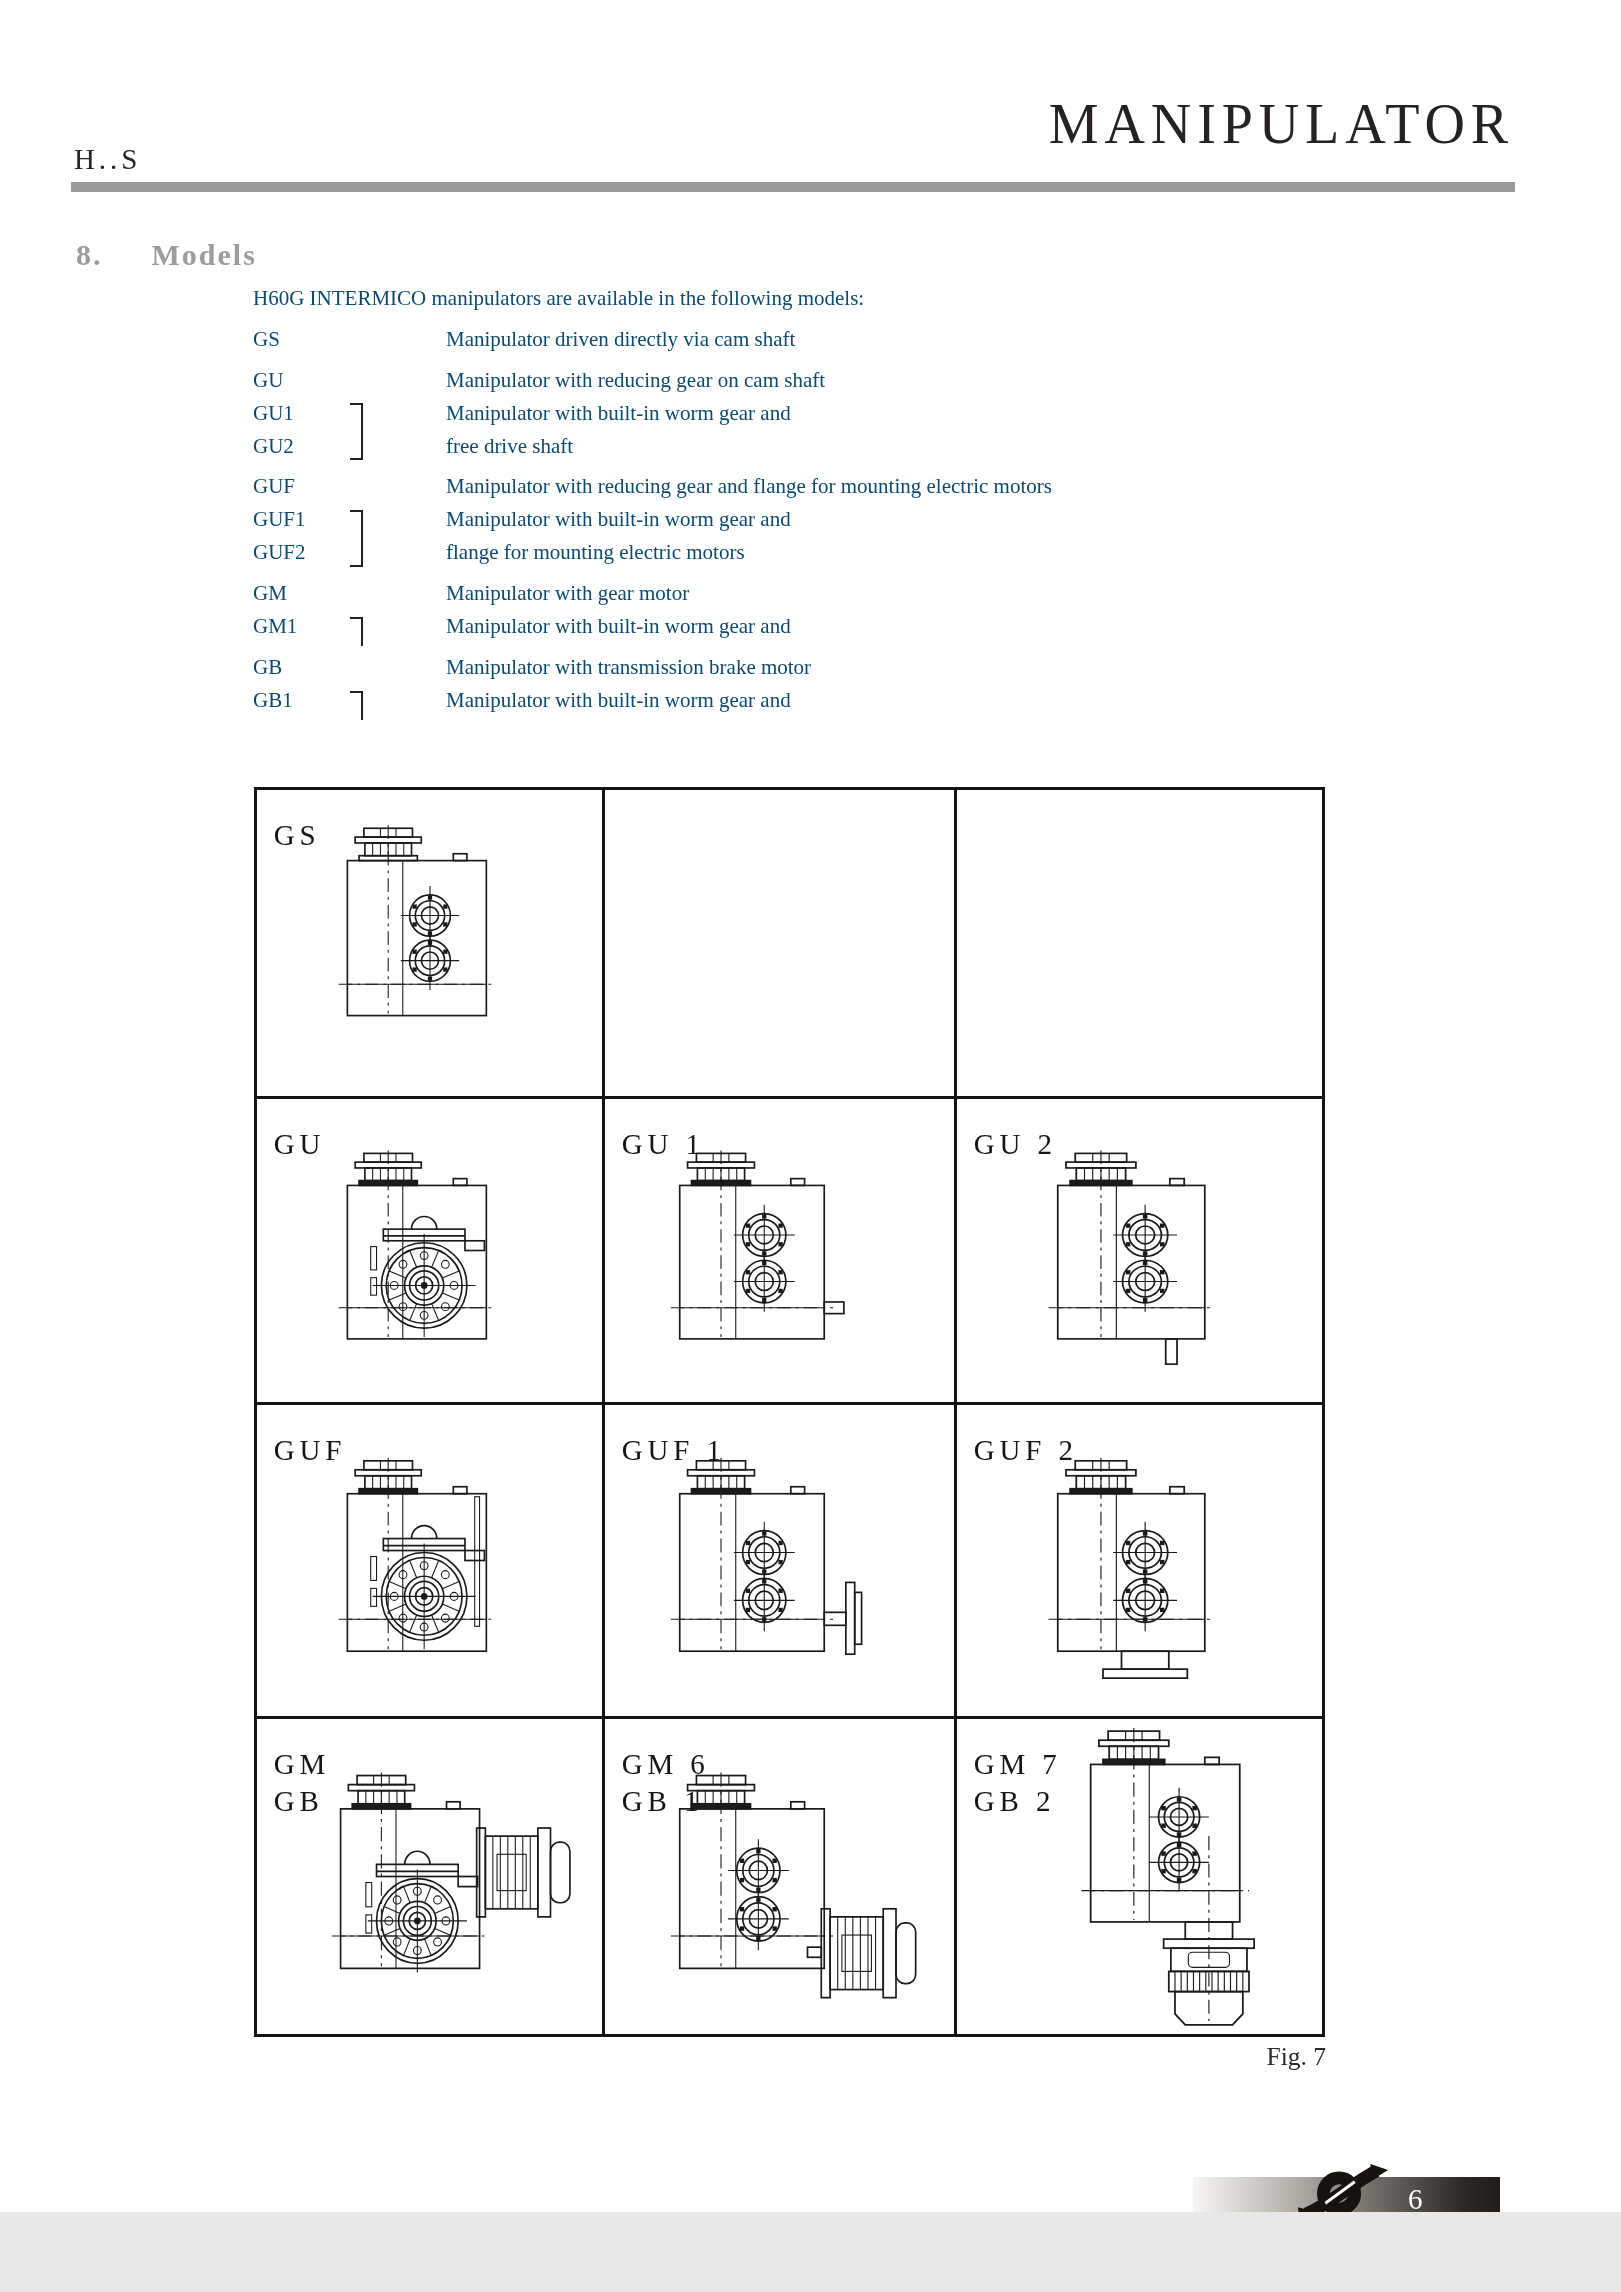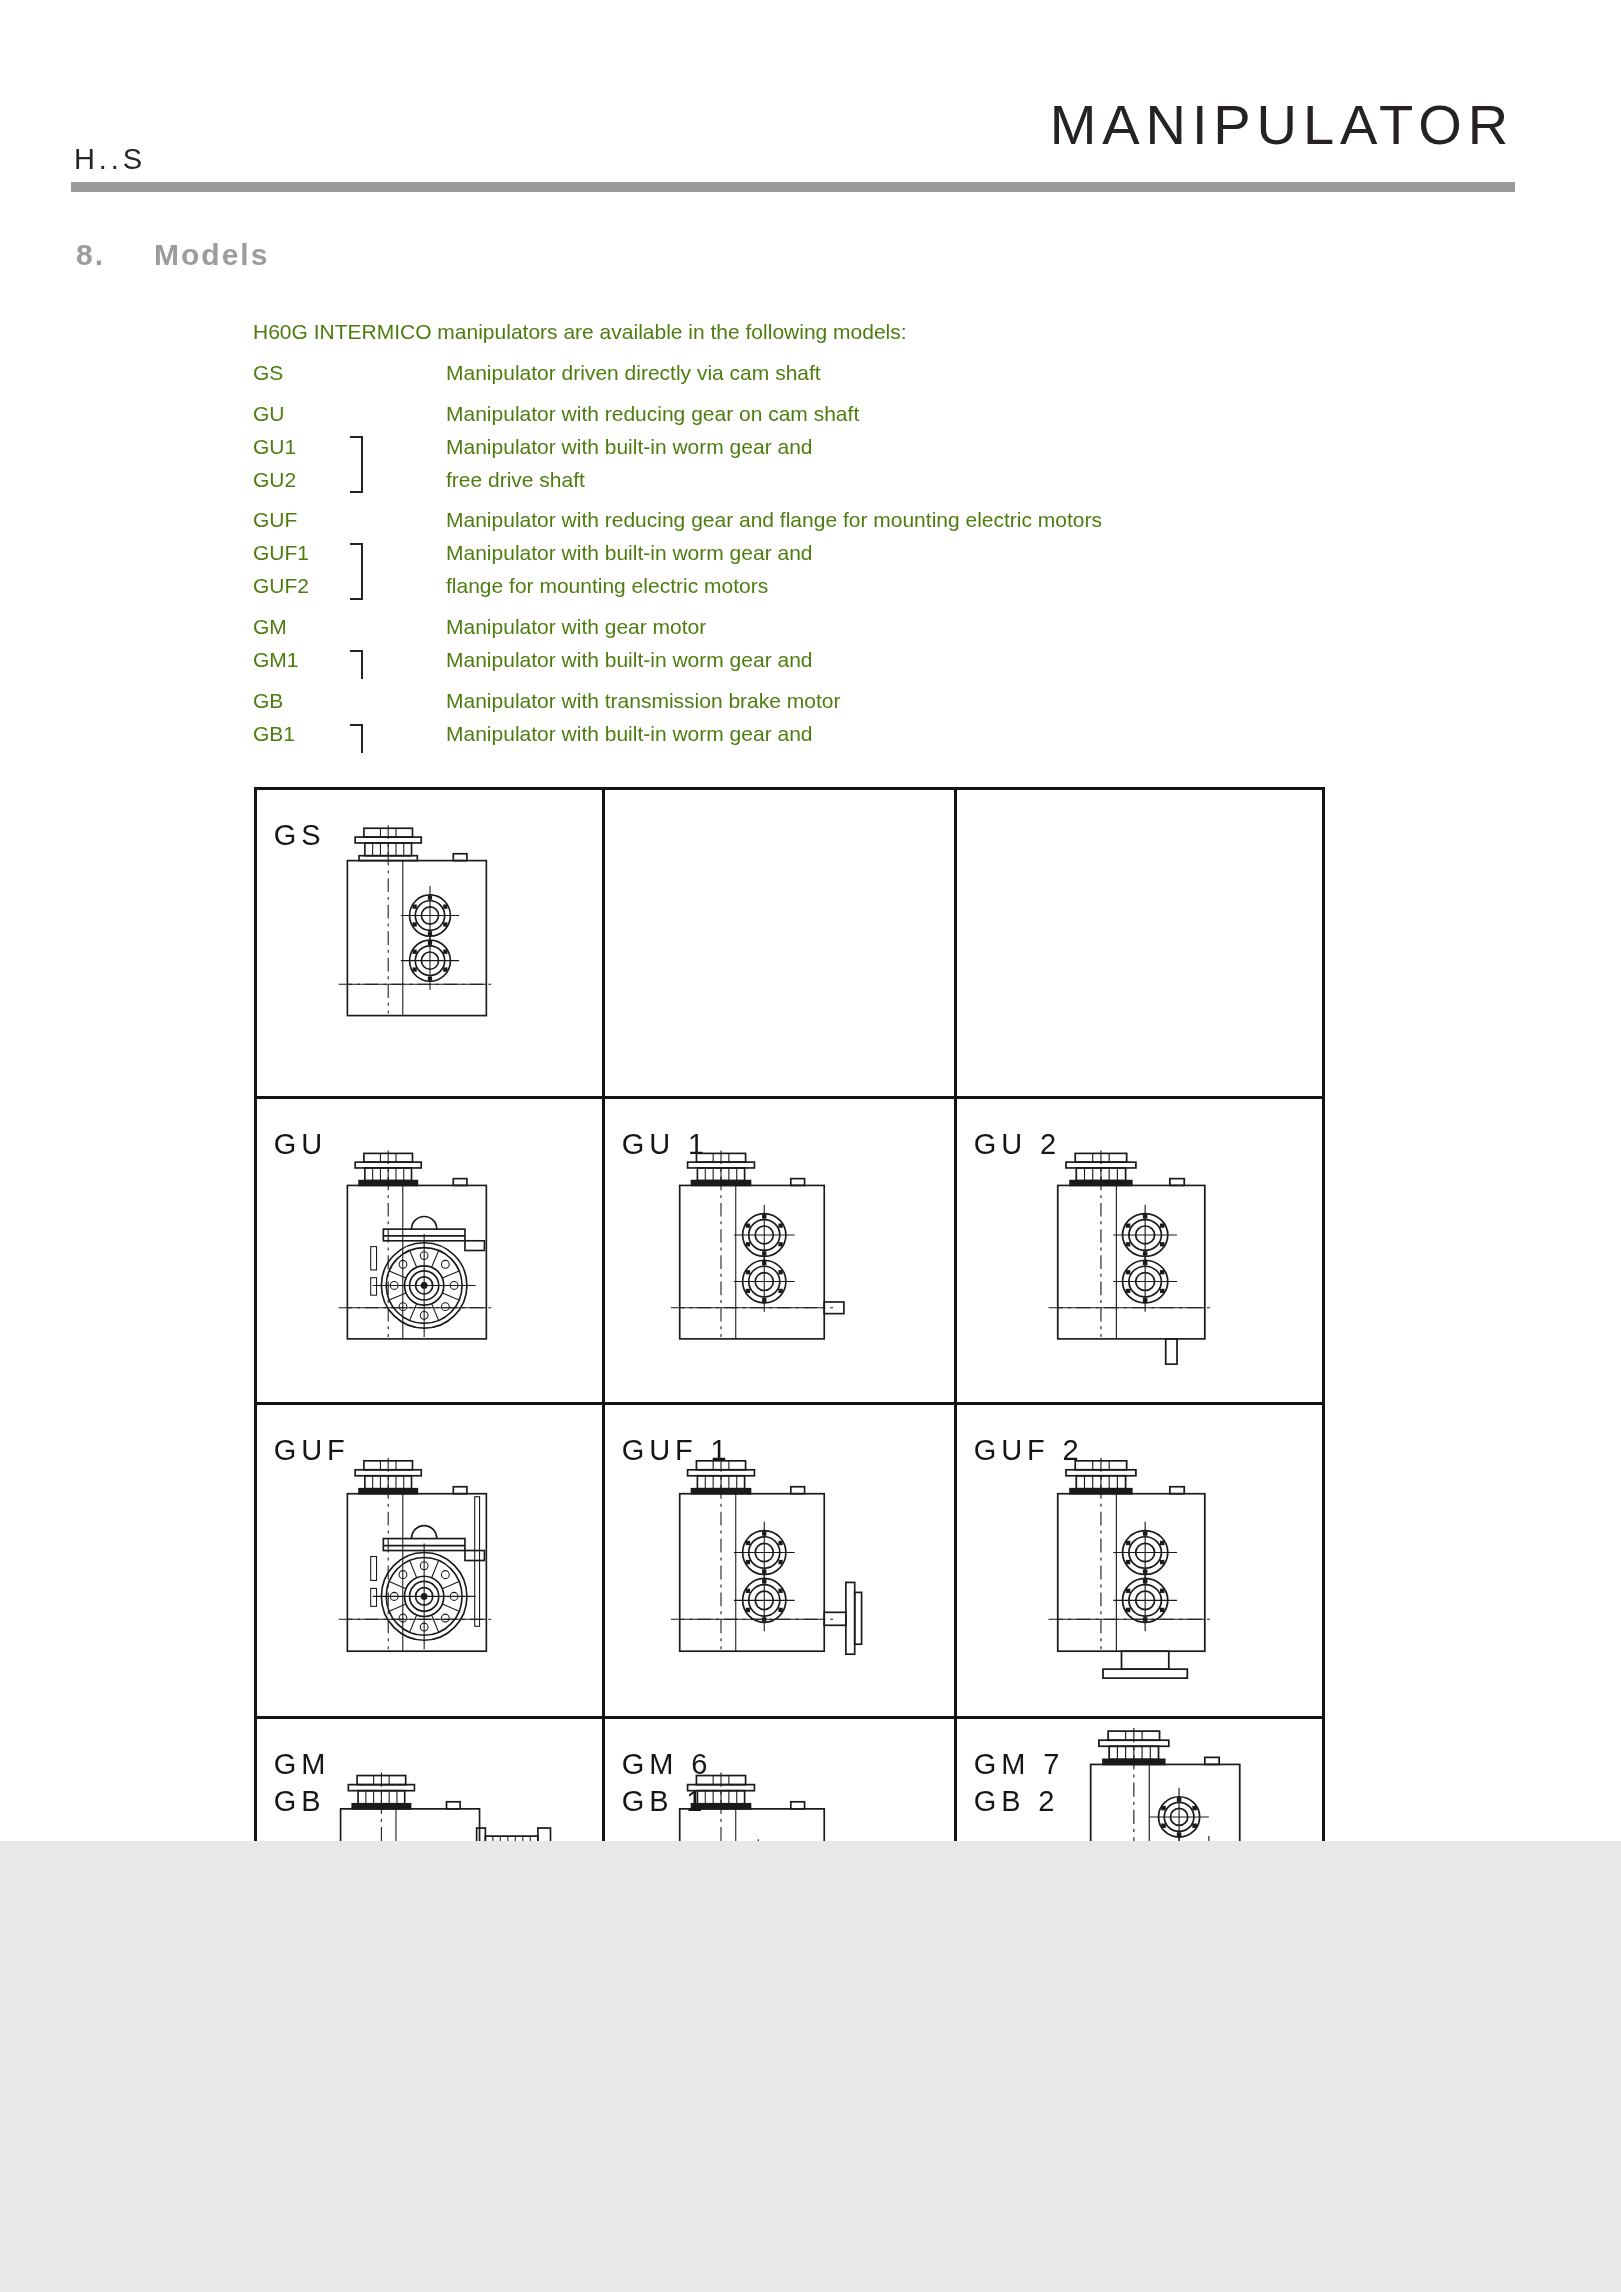--- a/index.html
+++ b/index.html
@@ -1,29 +1,29 @@
 <!DOCTYPE html>
 <html><head>
 <meta charset="utf-8">
 <style>
   html,body{margin:0;padding:0;background:#e8e8e8;}
-  .page{position:relative;width:1621px;height:1841px;background:#ffffff;margin:0 auto;
-        font-family:Liberation Sans, sans-serif;color:#1d1d1d;overflow:hidden;}
+  .page{position:relative;width:1621px;height:2212px;background:#ffffff;margin:0 auto;
+        font-family:Liberation Serif, serif;color:#1d1d1d;overflow:hidden;}
 
   
   .hcode{position:absolute;left:74px;top:143px;font-size:29px;letter-spacing:3.9px;color:#2a2627;}
   .htitle{position:absolute;right:107px;top:92px;font-size:56px;letter-spacing:5.9px;color:#262122;font-weight:400;}
   .hbar{position:absolute;left:71px;top:182px;width:1444px;height:9.8px;background:#9a9a9a;}
 
   
   .sec{position:absolute;left:76px;top:238px;display:flex;gap:49px;font-size:30px;font-weight:bold;
        letter-spacing:2px;color:#9c9c9c;}
 
   
-  #model-list{position:absolute;left:253px;top:282px;width:1225px;font-size:21px;color:#4d7c0f;margin-top:33px;}
+  #model-list{position:absolute;left:253px;top:282px;width:1225px;font-size:21px;color:#0c4a6e;}
   .intro{line-height:33px;margin-bottom:7.8px;white-space:nowrap;}
   .mrow{display:flex;height:33px;line-height:33px;white-space:nowrap;}
   .gstart{margin-top:7.8px;}
   .mcode{width:97px;flex:0 0 auto;}
   .mbracket{width:96px;flex:0 0 auto;position:relative;}
   .bt{position:absolute;left:0;top:6.9px;width:10.8px;height:27.4px;border-top:2.5px solid #222;border-right:2.5px solid #222;}
   .bb{position:absolute;left:0;top:1px;width:10.8px;height:27.4px;border-bottom:2.5px solid #222;border-right:2.5px solid #222;}
 
   
   #fig-grid{position:absolute;left:254px;top:787px;border:3.9px solid #141414;display:grid;

